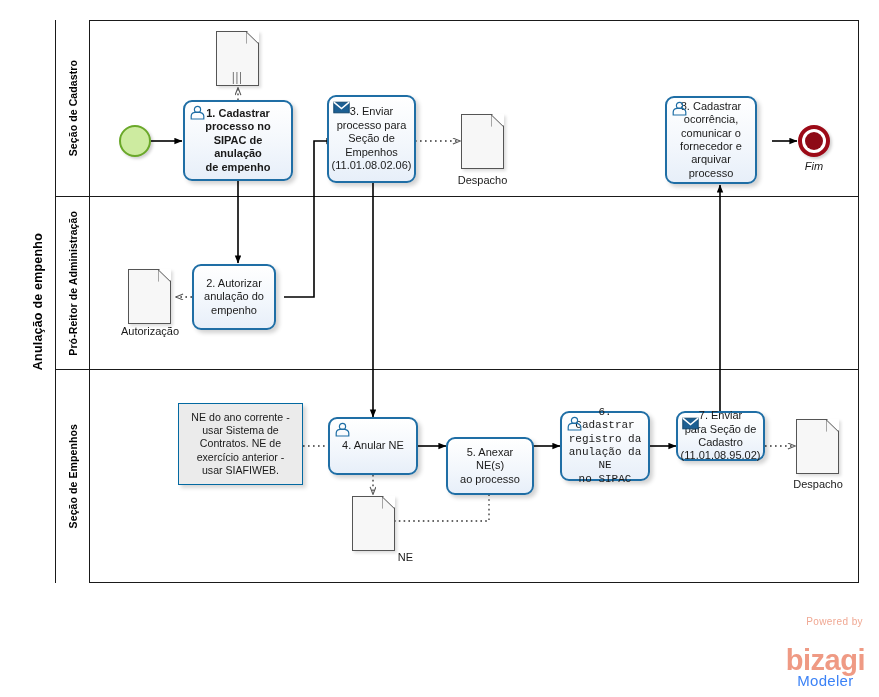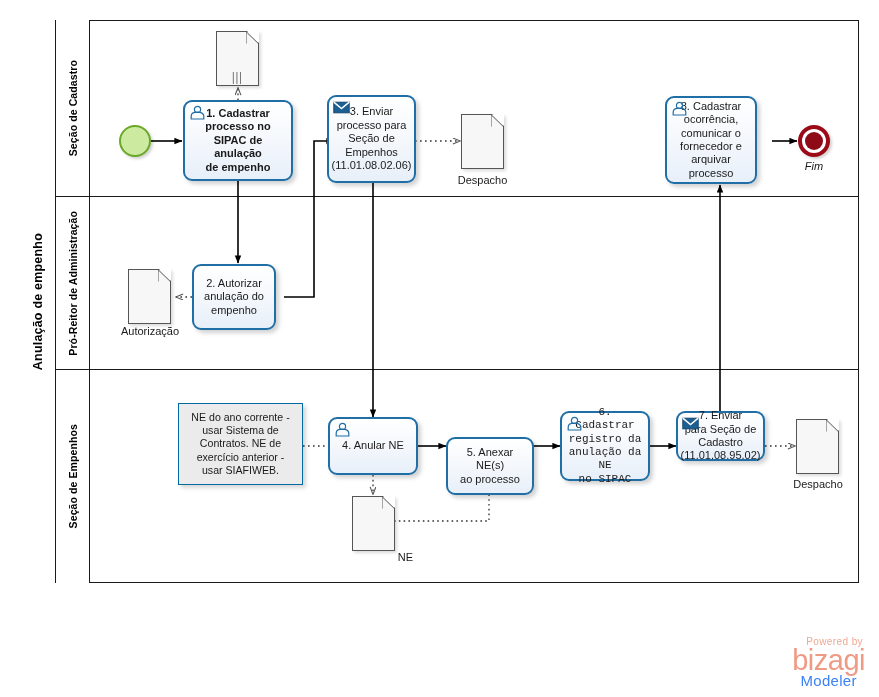--- a/index.html
+++ b/index.html
@@ -238,26 +238,27 @@
   .wm-powered {
     font-size: 10px;
     color: #f0a893;
     letter-spacing: 0.4px;
     margin-right: 2px;
     display: block;
     text-align: right;
   }
   .wm-brand {
     font-size: 29px;
-    font-weight: normal;
+    font-weight: bold;
     color: #ef9a84;
     letter-spacing: -0.5px;
     line-height: 26px;
     display: block;
     text-align: right;
+    margin-top: 20px;
   }
   .wm-modeler {
     font-size: 15px;
     color: #3b82f6;
     letter-spacing: 0.3px;
     display: block;
     text-align: center;
     line-height: 16px;
   }
 </style>

